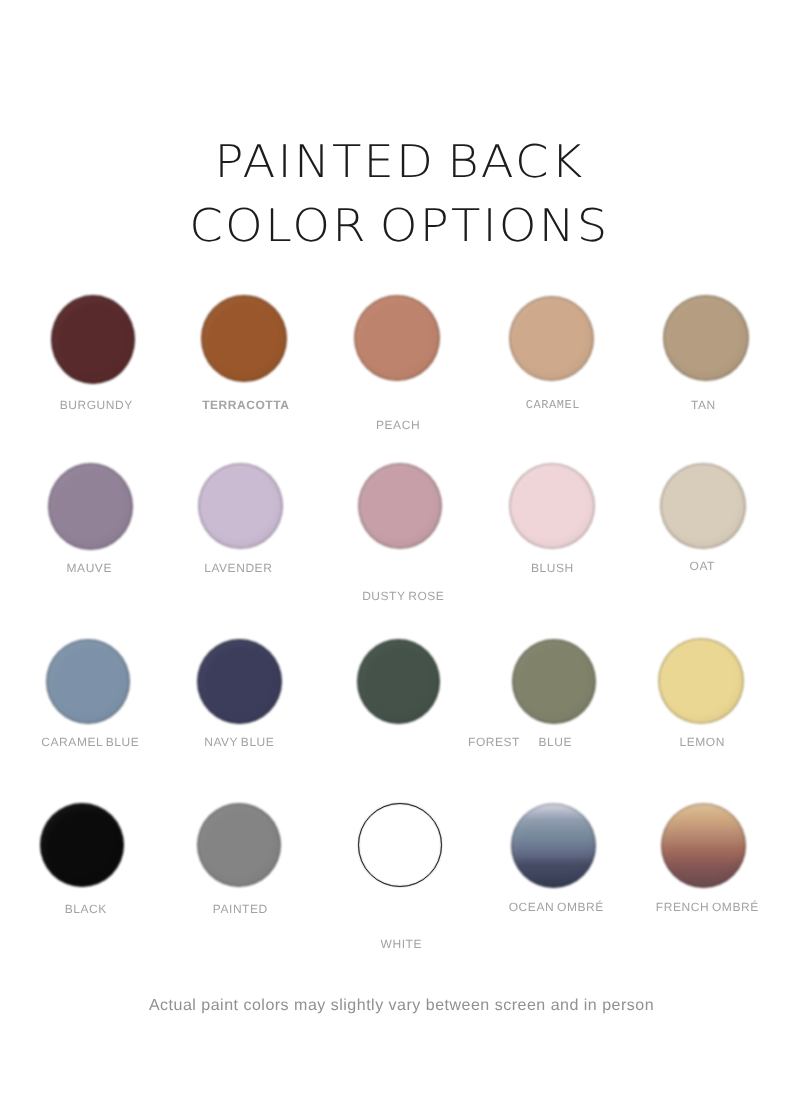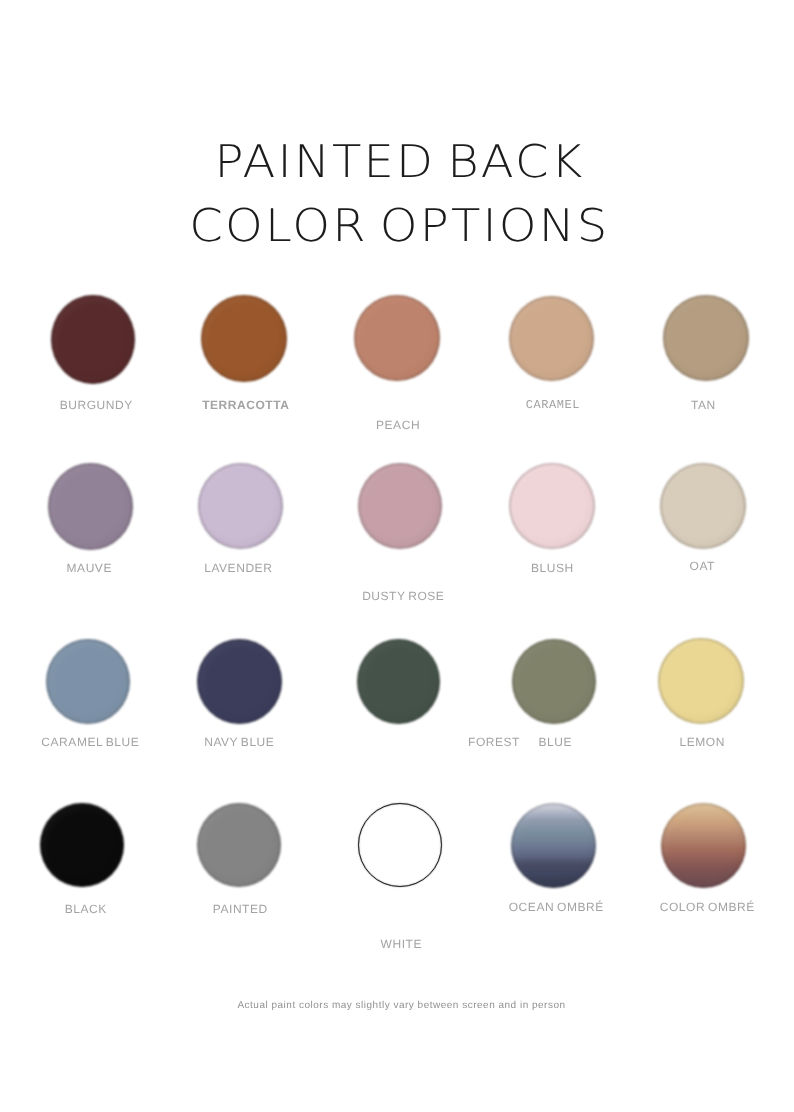--- a/index.html
+++ b/index.html
@@ -19,21 +19,21 @@
       box-shadow:inset 0 0 0 1.6px rgba(0,0,0,0.18),
                  inset -3px -4px 10px rgba(0,0,0,0.045),
                  inset 3px 4px 11px rgba(255,255,255,0.05);
       filter:blur(1.05px);}
   .sw.outlined{filter:none;background:#fff;}
   .lbl{position:absolute;width:240px;text-align:center;
        font-family:"Liberation Sans",sans-serif;font-size:12px;
        letter-spacing:0.55px;word-spacing:-1px;color:#a3a3a3;white-space:nowrap;line-height:10px;}
   .lbl span{margin-left:0.55px;display:inline-block;}
   .foot{position:absolute;left:0;width:794px;text-align:center;
-        font-family:"Liberation Sans",sans-serif;font-size:10px;color:#919191;
+        font-family:"Liberation Sans",sans-serif;font-size:16px;color:#919191;
         letter-spacing:0.5px;top:998.5px;line-height:13px;padding-left:9px;box-sizing:border-box;}
 </style>
 </head>
 <body>
 
 <div class="page">
   <div class="title t1">PAINTED BACK</div>
   <div class="title t2">COLOR OPTIONS</div>
   <div id="grid">
       <div class="sw" style="left: 51px; top: 294.5px; width: 84px; height: 89px; background: rgb(88, 42, 44);"></div>
@@ -68,16 +68,16 @@
       <div class="lbl" style="left: 582px; top: 737px;"><span>LEMON</span></div>
       <div class="sw" style="left: 39.5px; top: 803px; width: 84px; height: 84px; background: rgb(11, 11, 12);"></div>
       <div class="lbl" style="left: -34.6px; top: 904px;"><span>BLACK</span></div>
       <div class="sw" style="left: 197px; top: 803px; width: 84px; height: 84px; background: rgb(132, 132, 133);"></div>
       <div class="lbl" style="left: 120px; top: 904px;"><span>PAINTED</span></div>
       <div class="sw outlined" style="left: 358px; top: 803px; width: 81.8px; height: 81.8px; background: rgb(255, 255, 255); border: 1.1px solid rgb(31, 31, 31); box-shadow: rgba(60, 60, 60, 0.55) 0px 0px 1.2px 0.2px, rgba(60, 60, 60, 0.55) 0px 0px 1.2px 0.2px inset;"></div>
       <div class="lbl" style="left: 281px; top: 904px; margin-top: 35px;"><span>WHITE</span></div>
       <div class="sw" style="left: 510.5px; top: 802.5px; width: 85px; height: 85px; background: linear-gradient(rgb(203, 205, 218) 0%, rgb(195, 197, 210) 6%, rgb(167, 176, 194) 13%, rgb(144, 156, 174) 20%, rgb(134, 149, 167) 27%, rgb(123, 142, 160) 34%, rgb(116, 133, 153) 43%, rgb(106, 117, 144) 53%, rgb(93, 101, 128) 63%, rgb(79, 86, 112) 68%, rgb(71, 76, 99) 73%, rgb(64, 71, 97) 82%, rgb(57, 64, 86) 92%, rgb(55, 62, 84) 100%);"></div>
       <div class="lbl" style="left: 436px; top: 902px;"><span>OCEAN OMBRÉ</span></div>
       <div class="sw" style="left: 660.5px; top: 802.5px; width: 85px; height: 85px; background: linear-gradient(rgb(220, 190, 151) 0%, rgb(215, 182, 141) 8%, rgb(207, 168, 128) 18%, rgb(197, 154, 121) 28%, rgb(185, 139, 114) 37%, rgb(174, 125, 104) 46%, rgb(164, 110, 92) 54%, rgb(153, 100, 89) 62%, rgb(139, 91, 85) 70%, rgb(128, 84, 84) 78%, rgb(120, 81, 82) 86%, rgb(114, 78, 82) 93%, rgb(110, 75, 80) 100%);"></div>
-      <div class="lbl" style="left: 587px; top: 902px;"><span>COLOR OMBRÉ</span></div>
+      <div class="lbl" style="left: 587px; top: 902px;"><span>FRENCH OMBRÉ</span></div>
     </div>
   <div class="foot">Actual paint colors may slightly vary between screen and in person</div>
 </div>
 
 </body></html>

